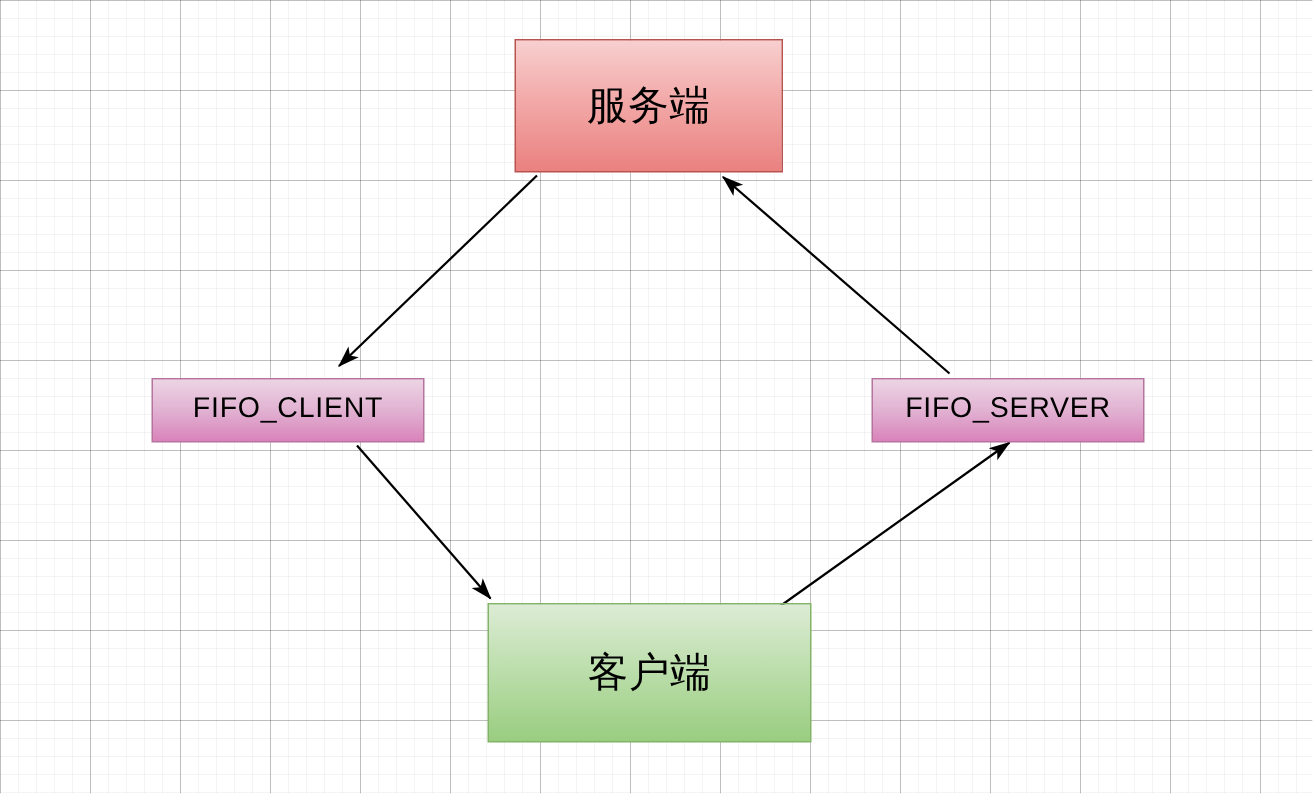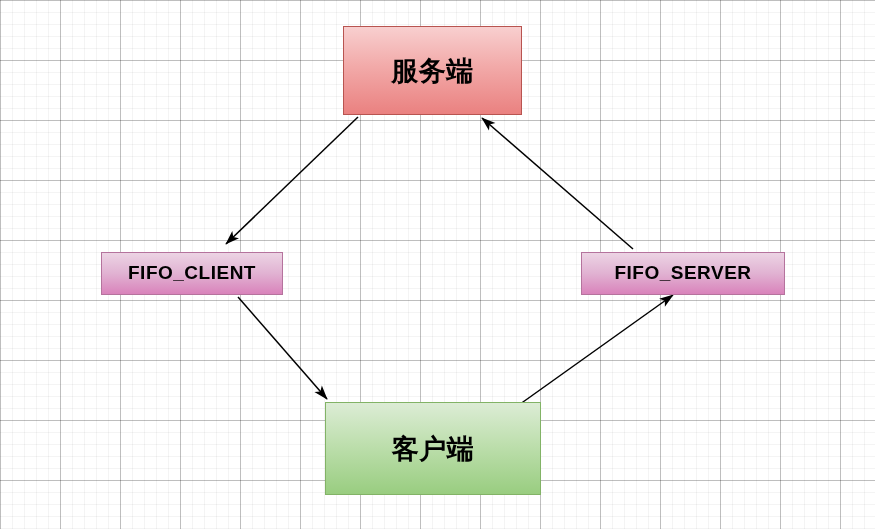--- a/index.html
+++ b/index.html
@@ -37,21 +37,21 @@
   .node {
     position: absolute;
     box-sizing: border-box;
     display: flex;
     align-items: center;
     justify-content: center;
     text-align: center;
   }
   .node-label {
     color: #000000;
-    font-weight: bold;
+    font-weight: normal;
     letter-spacing: 0.5px;
     line-height: 1.1;
     white-space: nowrap;
   }
 
   
   #node-server {
     left: 343px;
     top: 26px;
     width: 179px;
@@ -89,21 +89,21 @@
     font-family: "Liberation Sans", sans-serif;
   }
   #node-fifo-client {
     left: 101px;
     top: 252px;
     width: 182px;
   }
   #node-fifo-server {
     left: 581px;
     top: 252px;
-    width: 204px;
+    width: 182px;
   }
 </style>
 </head>
 <body>
 
 <div id="canvas">
 
   <svg class="edges" width="875" height="529" viewBox="0 0 875 529" xmlns="http://www.w3.org/2000/svg">
     <defs>
       <marker id="arrow-head" markerWidth="11" markerHeight="11" refX="9.4" refY="3.6" orient="auto" markerUnits="strokeWidth">

